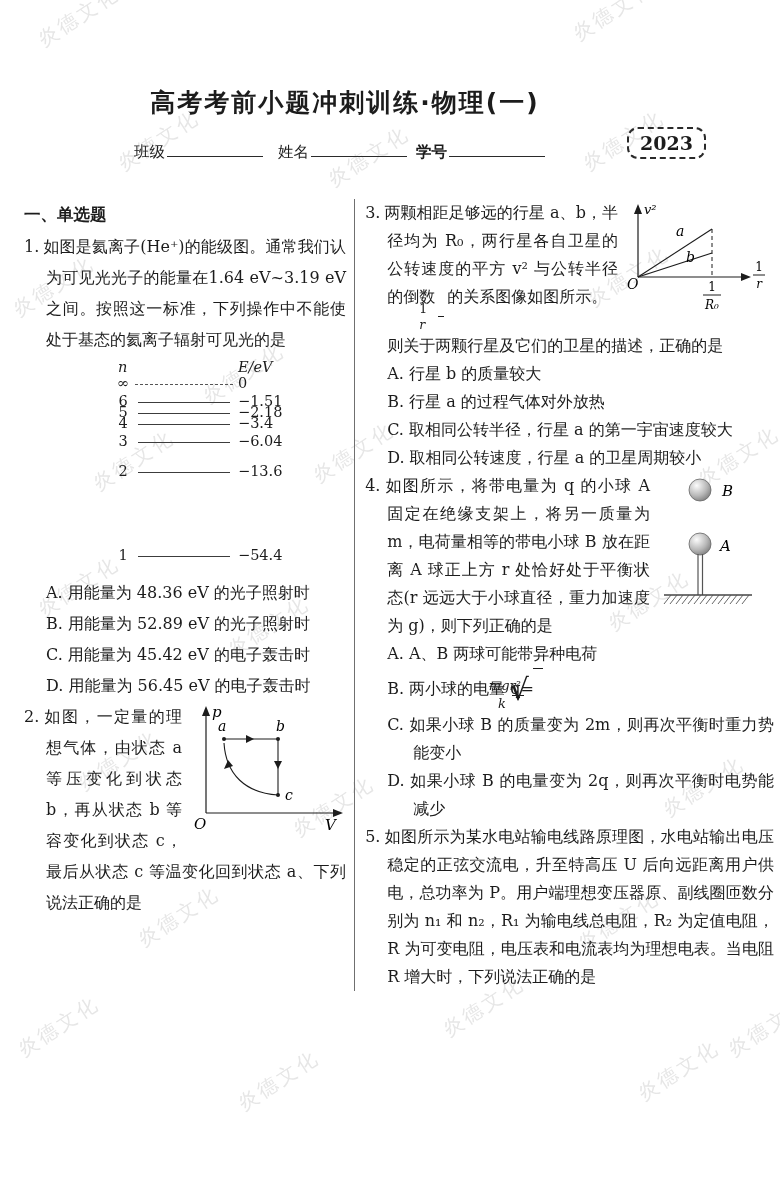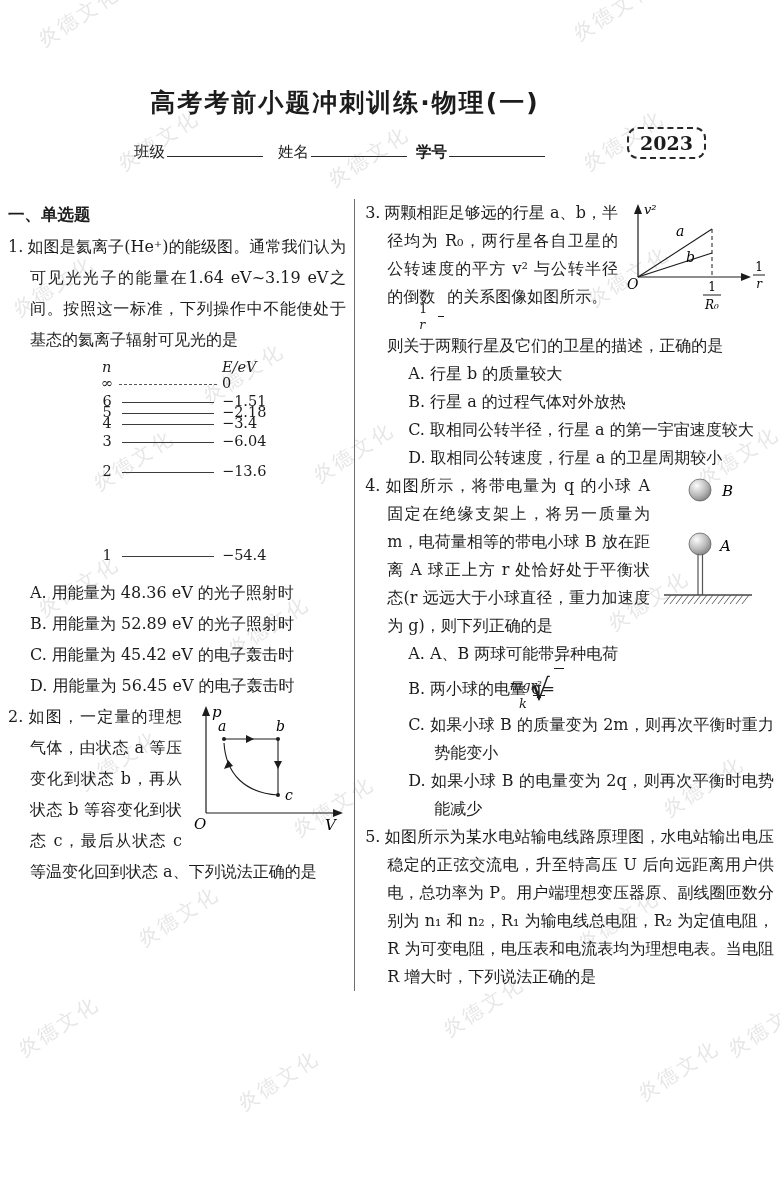--- a/index.html
+++ b/index.html
@@ -19,35 +19,35 @@
   .fields-row { position:relative; margin-top:16px; height:38px; font-size:15.5px; }
   .field { position:absolute; top:6px;margin-left:16px; }
   .f-class { left:118px; } .f-name { left:262px; } .f-id { left:400px;font-weight:bold; }
   .blank { display:inline-block; width:96px; height:15px;
            border-bottom:1.2px solid #2a2a2a; margin-left:2px; }
   .badge { position:absolute; left:627px; top:-8px; border:2.2px dashed #2a2a2a;
            border-radius:11px; padding:3px 11px; font-weight:bold; font-size:19px; }
 
   
   .columns { display:flex; align-items:stretch; margin-top:26px; }
-  .col-left  { width:346px; padding-left:8px; box-sizing:border-box; }
+  .col-left  { width:346px; padding-left:24px; box-sizing:border-box; }
   .divider   { width:1.2px; background:#6f6f6f; margin-left:8px; }
   .col-right { flex:1; padding:0 6px 0 10px; }
 
   .sec-head { font-family:"DejaVu Sans","Liberation Sans",sans-serif;
               font-weight:bold; font-size:16.5px; line-height:32px; }
   p.q { margin:0; font-size:16px; text-align:justify;
         padding-left:22px; text-indent:-22px; }
   p.q-cont { margin:0; font-size:16px; text-align:justify; padding-left:22px; }
   .col-left  p.q, .col-left  p.q-cont { line-height:31px; }
   .col-right p.q, .col-right p.q-cont { line-height:28px; }
   ul.opts { list-style:none; margin:0; padding:0 0 0 22px; }
   ul.opts li { font-size:16px; text-align:justify; padding-left:26px; text-indent:-26px; }
   .col-left  ul.opts li { line-height:31px; }
-  .col-right ul.opts li { line-height:28px;margin-left:21px; }
+  .col-right ul.opts li { line-height:28px; }
   .qnum { padding-right:4px; }
 
   
   .ediag { position:relative; width:240px; height:208px; margin:6px 0 8px 84px;
            font-size:14.5px; }
   .ediag .hdr { position:absolute; top:-2px; font-style:italic; }
   .ediag .hn { left:10px; } .ediag .he { left:130px;font-style:italic; }
   .erow { position:absolute; left:0; width:100%; height:0; }
   .en { position:absolute; left:2px; top:-10px; width:26px; text-align:center; }
   .eline { position:absolute; left:30px; top:-1px; width:92px;

